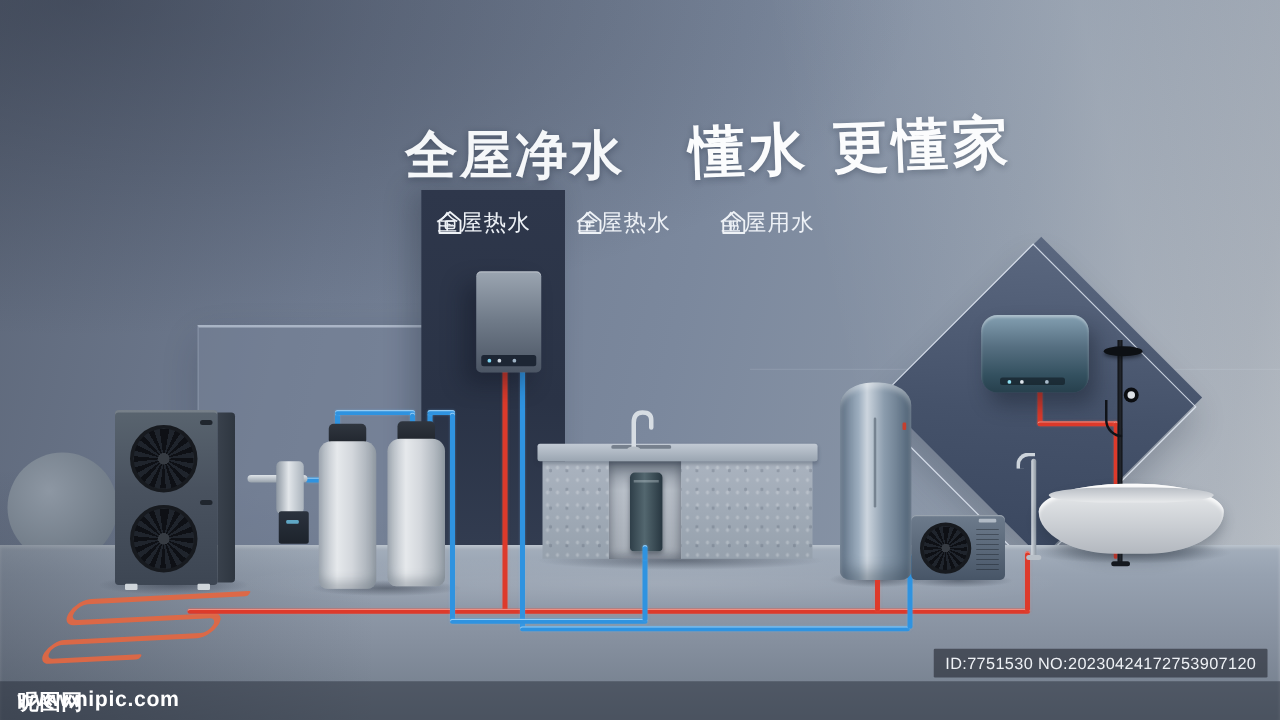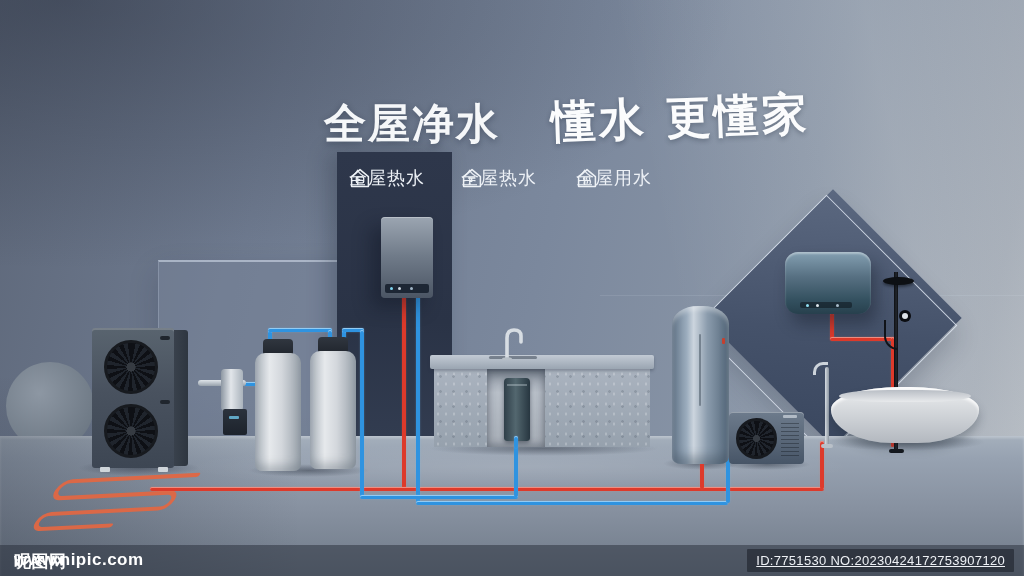--- a/index.html
+++ b/index.html
@@ -141,22 +141,22 @@
     text-shadow:0 2px 5px rgba(18,26,44,.3);white-space:nowrap;}
   .feature{top:165px;height:26px;display:flex;align-items:center;gap:7px;color:#edf1f6;
     font-size:18px;font-weight:500;letter-spacing:1px;white-space:nowrap;}
   .feature svg{position:static;flex:0 0 auto;}
 
   
   .footer-bar{left:0;top:545px;width:1024px;height:31px;background:rgba(38,44,56,.5);}
   .footer-left{left:14px;top:550px;color:#ffffff;font-size:17px;font-weight:bold;
     letter-spacing:.5px;white-space:nowrap;display:flex;gap:8px;align-items:baseline;}
   .footer-left span{position:static;}
-  .footer-badge{right:10px;top:549px;background:rgba(24,28,36,.55);color:#eef1f5;
-    font-size:13px;padding:4px 9px;letter-spacing:.3px;white-space:nowrap;border-radius:1px;text-decoration:underline;}
+  .footer-badge{right:10px;top:519px;background:rgba(24,28,36,.55);color:#eef1f5;
+    font-size:13px;padding:4px 9px;letter-spacing:.3px;white-space:nowrap;border-radius:1px;}
 </style>
 </head>
 <body>
 
 <div id="poster">
 
   <div class="wall"></div>
   <div class="wall-seam"></div>
   <div class="duct-circle"></div>
   <div class="glass-panel"></div>

